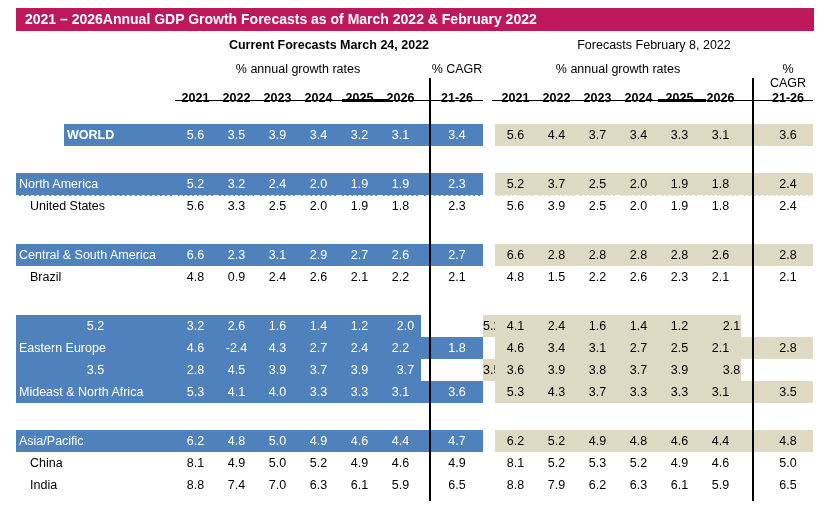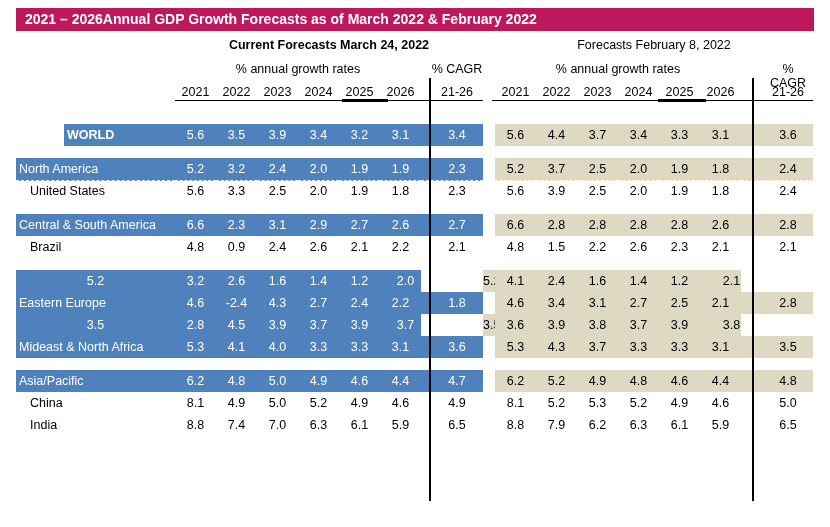--- a/index.html
+++ b/index.html
@@ -12,34 +12,34 @@
     background:#be185d;color:#ffffff;font-weight:bold;font-size:14px;
     line-height:23px;padding-left:9px;box-sizing:border-box;white-space:nowrap;
   }
   
   .grid{
     display:grid;
     grid-template-columns:159px repeat(6,41px) 62px 12px repeat(6,41px) 72px;
   }
   .hdr1{position:absolute;left:16px;top:38px;width:797px;font-size:12.5px;}
   .hdr2{position:absolute;left:16px;top:62px;width:797px;font-size:12.5px;}
-  .hdr3{position:absolute;left:16px;top:85px;width:797px;font-size:12.5px;font-weight:normal;}
+  .hdr3{position:absolute;left:16px;top:91px;width:797px;font-size:12.5px;font-weight:bold;}
   .span-years-l{grid-column:2/8;text-align:center;}
   .span-all-l{grid-column:2/9;text-align:center;}
   .span-years-r{grid-column:10/16;text-align:center;}
   .span-all-r{grid-column:10/17;text-align:center;}
   .col-cagr-l{grid-column:8;text-align:center;padding-left:10px;}
   .col-cagr-r{grid-column:16;text-align:center;padding-left:22px;}
   .bold{font-weight:bold;}
   .c{text-align:center;}
   
   .rows{position:absolute;left:16px;top:124px;width:797px;}
   .grid-row{height:22px;line-height:22px;font-size:12.5px;}
   .grid-row > div{box-sizing:border-box;}
-  .group-gap{margin-top:12px;}
+  .group-gap{margin-top:27px;}
   .lab{padding-left:3px;white-space:nowrap;overflow:hidden;}
   .indent .lab{padding-left:14px;}
   .hl .ml,.hl .lab{background:#4F81BD;color:#ffffff;}
   .hl .fr{background:#DDD9C3;color:#000;}
   .bold-label .lab{font-weight:bold;margin-left:48px;}
   .dash .ml,.dash .lab,.dash .fr{border-bottom:1px dashed rgba(255,255,255,0.9);}
   .cagr-l{padding-left:10px;}
   .cagr-r{padding-left:22px;}
   
   .hline{position:absolute;top:100px;height:1px;background:#000;}

